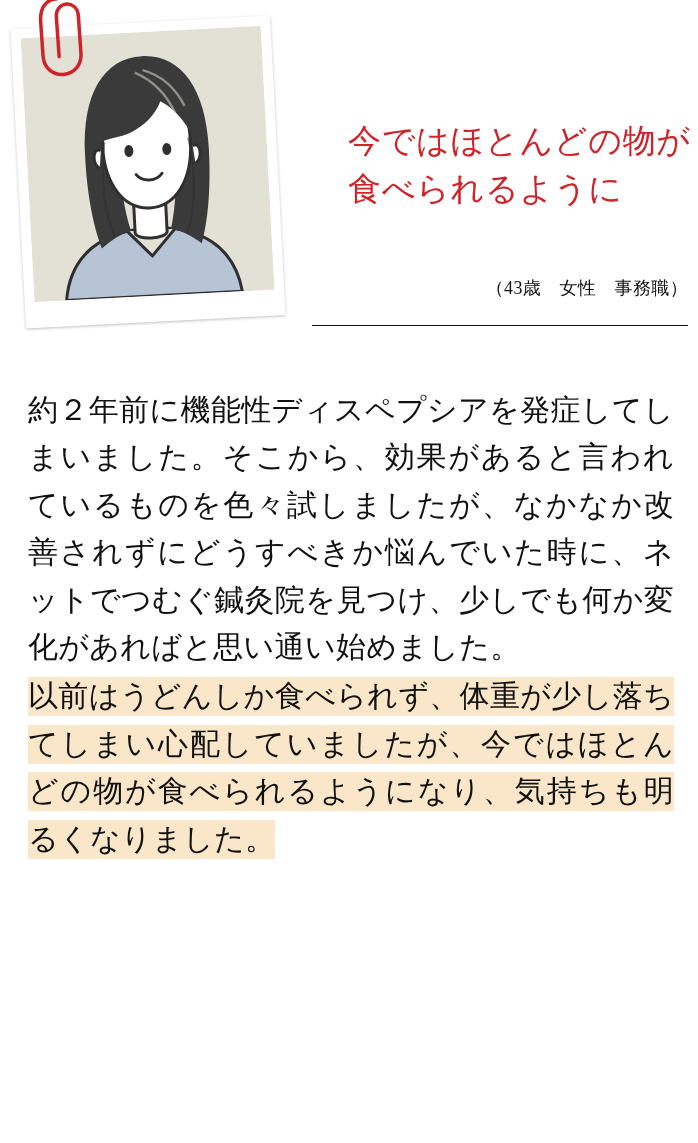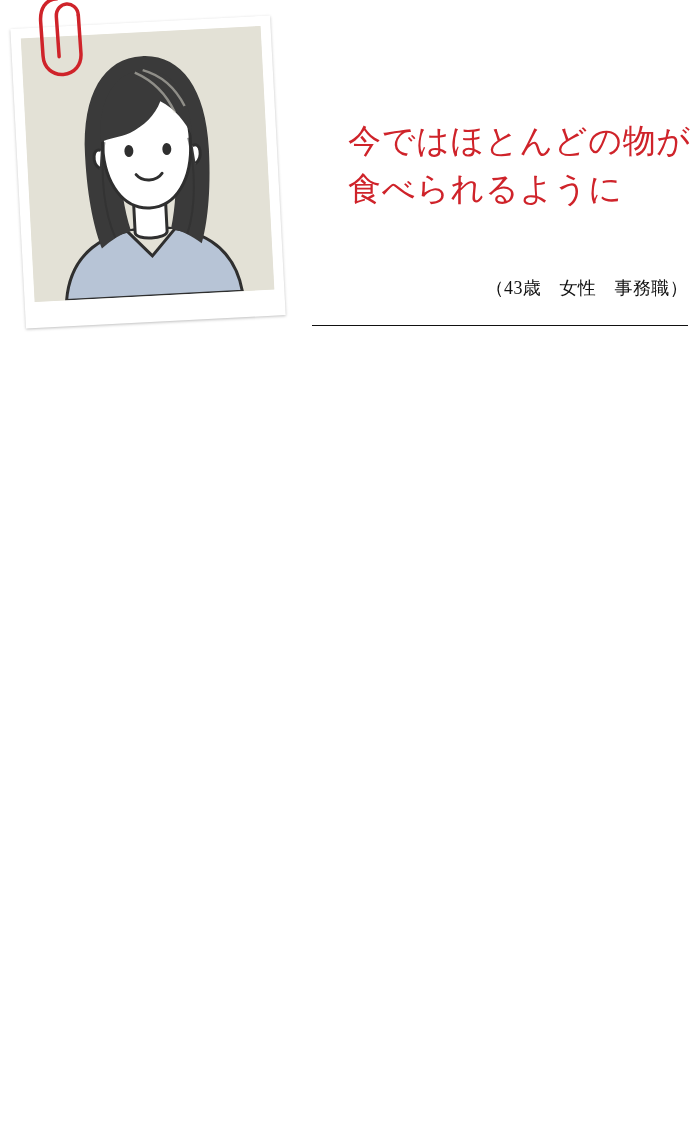--- a/index.html
+++ b/index.html
@@ -174,15 +174,17 @@
     </div>
 
     <div class="headline">今ではほとんどの物が食べられるように</div>
 
     <div class="attribution">（43歳　女性　事務職）</div>
     <div class="attrib-rule"></div>
 
   </div>
 
   <div class="body-text">
+    <p class="para-plain">約２年前に機能性ディスペプシアを発症してしまいました。そこから、効果があると言われているものを色々試しましたが、なかなか改善されずにどうすべきか悩んでいた時に、ネットでつむぐ鍼灸院を見つけ、少しでも何か変化があればと思い通い始めました。</p>
+    <p class="para-highlight"><span class="hl">以前はうどんしか食べられず、体重が少し落ちてしまい心配していましたが、今ではほとんどの物が食べられるようになり、気持ちも明るくなりました。</span></p>
   </div>
 
 </div>
 
 </body></html>

